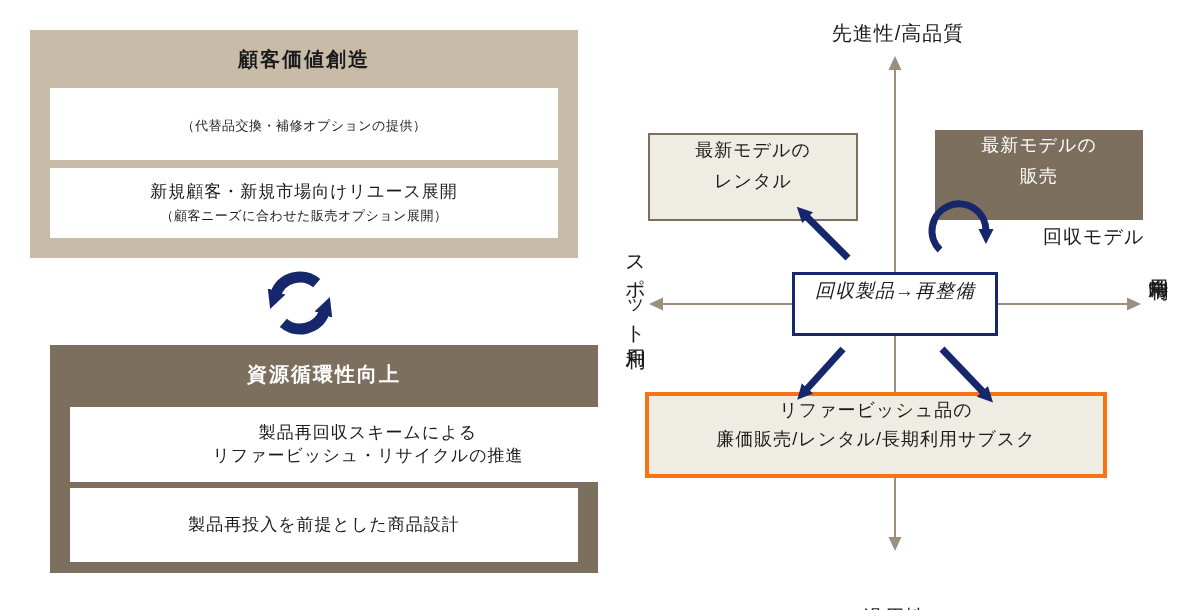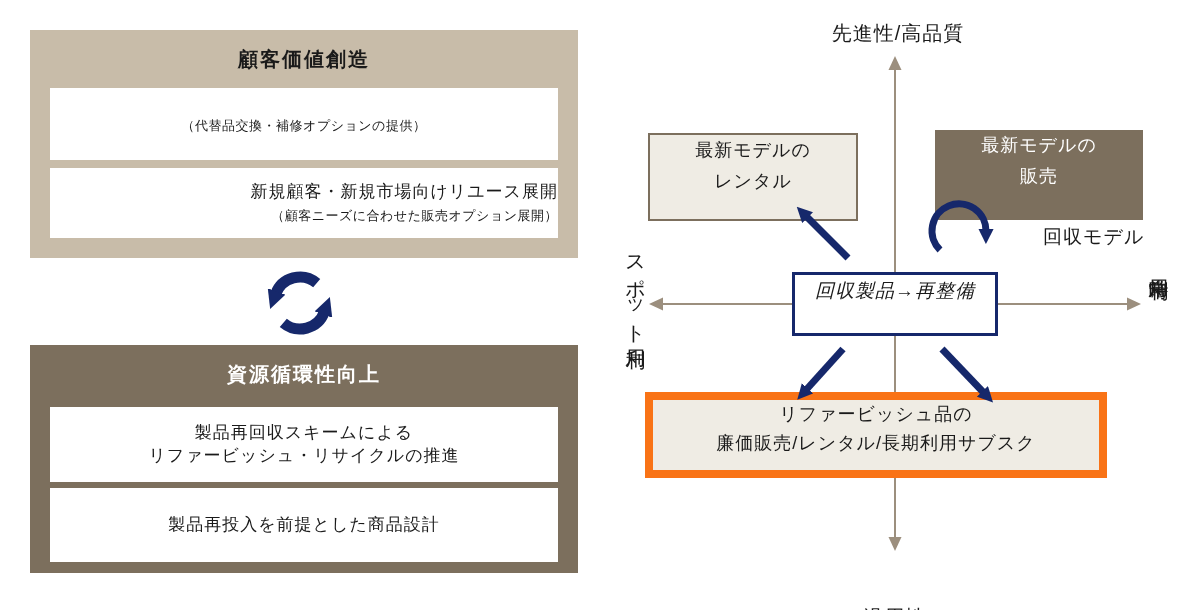--- a/index.html
+++ b/index.html
@@ -6,46 +6,46 @@
   html,body{margin:0;padding:0;background:#fff;}
   .stage{
     position:relative;width:1200px;height:610px;background:#ffffff;overflow:hidden;
     font-family:"Liberation Sans", sans-serif;color:#1A1A1A;
   }
   .layer{position:absolute;left:0;top:0;width:1200px;height:610px;pointer-events:none;}
 
   
   .panel{position:absolute;left:30px;width:548px;height:228px;}
   .panel-a{top:30px;background:#C8BCA9;}
-  .panel-b{top:345px;background:#7C6F5D;}
+  .panel-b{top:345px;background:#7C6F5D;margin-left:20px;}
   .panel-title{
     position:absolute;left:0;top:16px;width:100%;text-align:center;
     font-size:20px;font-weight:700;letter-spacing:2px;
   }
   .panel-b .panel-title{color:#ffffff;}
   .item{
     position:absolute;left:20px;width:508px;background:#ffffff;
     display:flex;flex-direction:column;align-items:center;justify-content:center;
   }
   .item-a1{top:58px;height:72px;}
-  .item-a2{top:138px;height:70px;align-items:flex-end;}
-  .item-b1{top:62px;height:75px;}
+  .item-a2{top:138px;height:70px;}
+  .item-b1{top:62px;height:75px;padding-left:44px;}
   .item-b2{top:143px;height:74px;}
   .item-main{font-size:17px;font-weight:500;letter-spacing:1px;line-height:1.35;}
   .item-sub{font-size:13px;font-weight:400;margin-top:3px;letter-spacing:0.5px;}
 
   
   .mbox{position:absolute;display:flex;flex-direction:column;align-items:center;justify-content:flex-start;
         text-align:center;box-sizing:border-box;}
   .rental-box{left:648px;top:133px;width:210px;height:88px;background:#EFECE4;border:2px solid #7C6F5D;}
   .sale-box{left:935px;top:130px;width:208px;height:90px;background:#7C6F5D;color:#ffffff;}
   .mbox .bline{font-size:18px;line-height:1.7;letter-spacing:1px;font-weight:400;}
   .center-box{left:792px;top:272px;width:206px;height:64px;background:#ffffff;border:3px solid #16286B;font-style:italic;}
   .center-box .bline{font-size:19px;font-weight:500;letter-spacing:1px;}
-  .refurb-box{left:645px;top:392px;width:462px;height:86px;background:#EFECE4;border:8px solid #f97316;}
+  .refurb-box{left:645px;top:392px;width:462px;height:86px;background:#EFECE4;border:4px solid #f97316;}
   .refurb-box .bline{font-size:18px;line-height:1.6;letter-spacing:1px;}
 
   .recovery-label{position:absolute;left:1043px;top:224px;font-size:19px;font-weight:500;letter-spacing:1px;}
 
   
   .axis-label{position:absolute;font-size:20px;font-weight:400;letter-spacing:1px;}
   .axis-top{left:798px;top:20px;width:200px;text-align:center;}
   .axis-bottom{left:845px;top:560px;width:100px;text-align:center;margin-top:44px;}
   .axis-vert{writing-mode:vertical-rl;text-orientation:upright;letter-spacing:0;}
   .axis-left{left:623px;top:242px;}

